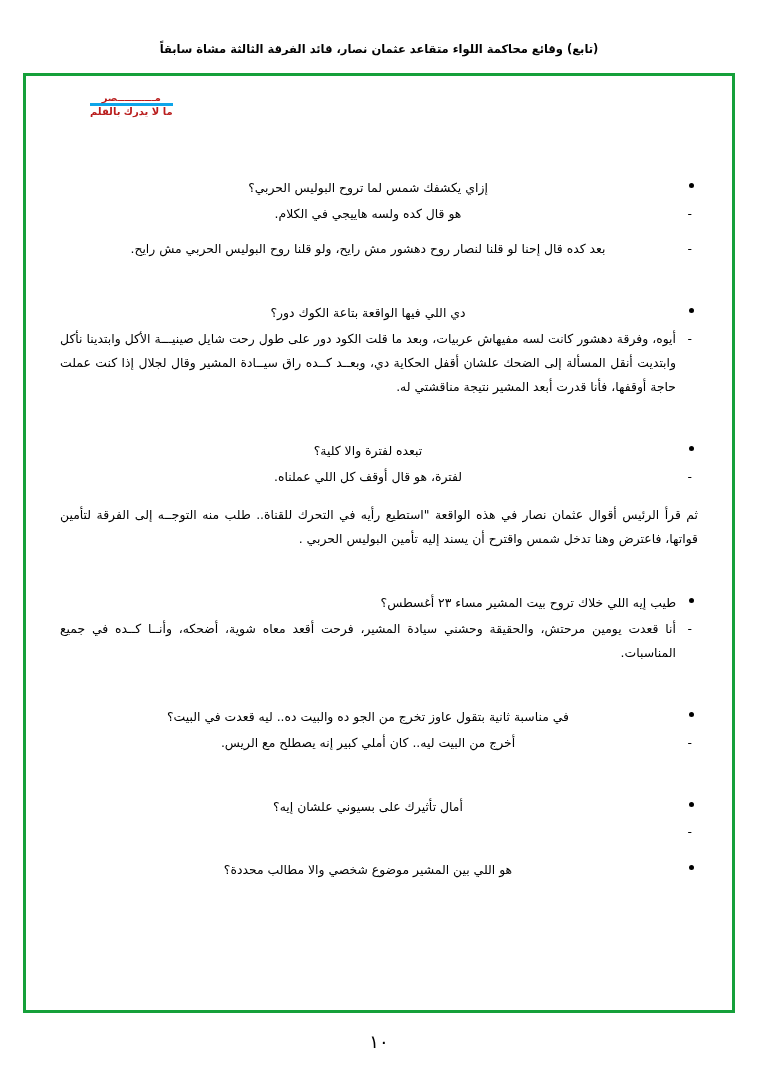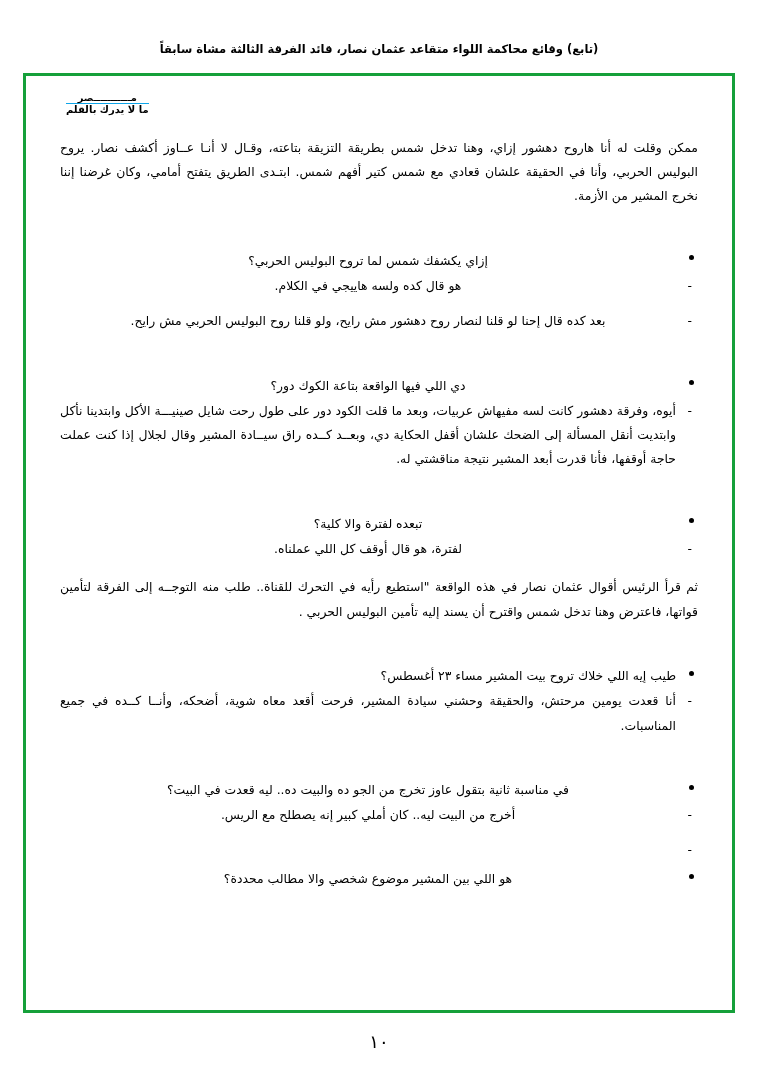--- a/index.html
+++ b/index.html
@@ -45,34 +45,35 @@
   .logo-wrap {
     text-align: left;
     height: 42px;
     padding-left: 6px;
     padding-top: 4px;
   }
   .logo {
     display: inline-block;
     text-align: center;
     line-height: 1.05;
-    color: #000000;
+    color: #b91c1c;
+    margin-left: 24px;
   }
   .logo .l1 {
     font-size: 9px;
     letter-spacing: 0px;
     font-weight: bold;
     display: block;
     transform: scaleX(1.1);
   }
   .logo .l2 {
     font-size: 10px;
     font-weight: bold;
     display: block;
-    border-top: 1px solid #0ea5e9;
+    border-top: 3px solid #0ea5e9;
     padding-top: 1px;
   }
   .body-text {
     direction: rtl;
     text-align: justify;
     font-size: 12.4px;
     line-height: 1.95;
   }
   p.para {
     margin: 0 0 4px 0;
@@ -146,21 +147,20 @@
 
     <div class="logo-wrap">
       <span class="logo">
         <span class="l1">مـــــــــــصر</span>
         <span class="l2">ما لا يدرك بالقلم</span>
       </span>
     </div>
 
     <div class="body-text">
 
-      <p class="para">ممكن وقلت له أنا هاروح دهشور إزاي، وهنا تدخل شمس بطريقة التزيقة بتاعته، وقـال لا أنـا عــاوز أكشف نصار. يروح البوليس الحربي، وأنا في الحقيقة علشان قعادي مع شمس كتير أفهم شمس. ابتـدى الطريق يتفتح أمامي، وكان غرضنا إننا نخرج المشير من الأزمة.</p>
 
       <ul class="qa">
         <li class="qa-block">
           <div class="q-line center-q">
             <span class="bullet"></span>
             <span>إزاي يكشفك شمس لما تروح البوليس الحربي؟</span>
           </div>
           <div class="a-line center-q">
             <span class="dash">-</span>
             <span>هو قال كده ولسه هاييجي في الكلام.</span>
@@ -216,20 +216,24 @@
             <span class="bullet"></span>
             <span>في مناسبة ثانية بتقول عاوز تخرج من الجو ده والبيت ده.. ليه قعدت في البيت؟</span>
           </div>
           <div class="a-line center-q">
             <span class="dash">-</span>
             <span>أخرج من البيت ليه.. كان أملي كبير إنه يصطلح مع الريس.</span>
           </div>
         </li>
 
         <li class="qa-block">
+          <div class="q-line center-q">
+            <span class="bullet"></span>
+            <span>أمال تأثيرك على بسيوني علشان إيه؟</span>
+          </div>
           <div class="a-line">
             <span class="dash">-</span>
           </div>
         </li>
 
         <li class="qa-block">
           <div class="q-line center-q">
             <span class="bullet"></span>
             <span>هو اللي بين المشير موضوع شخصي والا مطالب محددة؟</span>
           </div>

